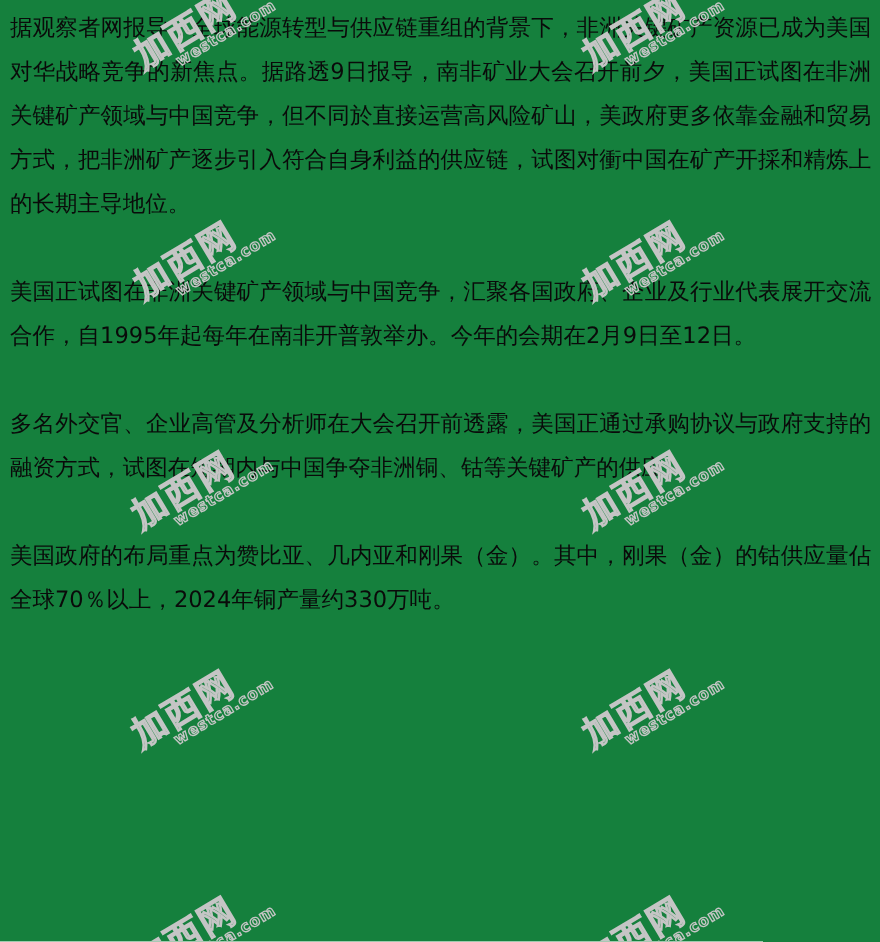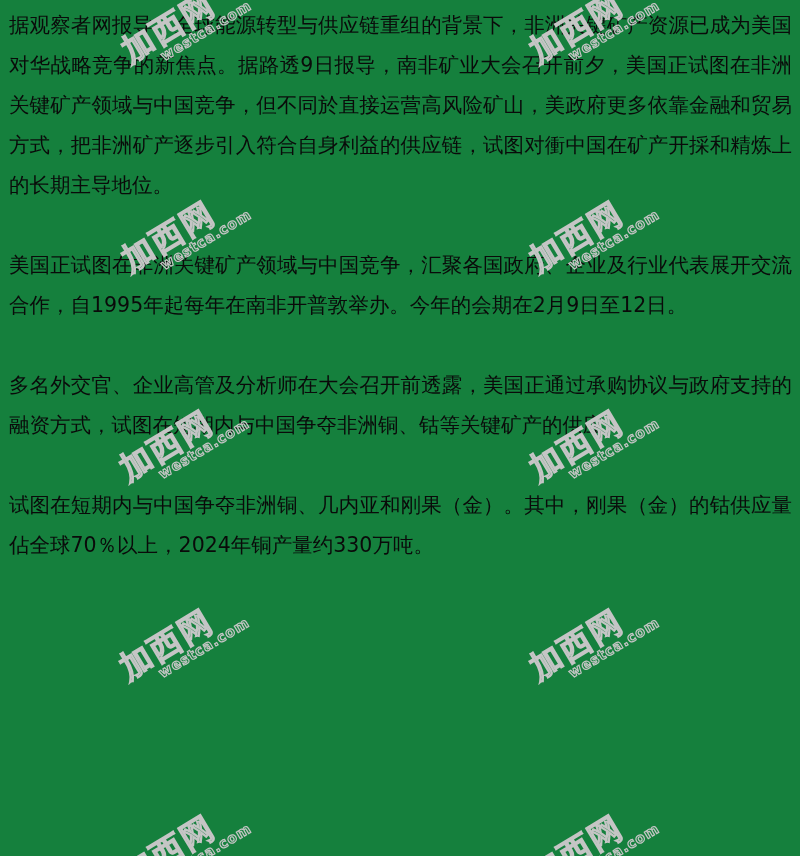--- a/index.html
+++ b/index.html
@@ -63,21 +63,21 @@
 </style>
 </head>
 <body>
 
 <div class="page">
 
   <article class="article">
     <p class="para">据观察者网报导，全球能源转型与供应链重组的背景下，非洲关键矿产资源已成为美国对华战略竞争的新焦点。据路透9日报导，南非矿业大会召开前夕，美国正试图在非洲关键矿产领域与中国竞争，但不同於直接运营高风险矿山，美政府更多依靠金融和贸易方式，把非洲矿产逐步引入符合自身利益的供应链，试图对衝中国在矿产开採和精炼上的长期主导地位。</p>
     <p class="para">美国正试图在非洲关键矿产领域与中国竞争，汇聚各国政府、企业及行业代表展开交流合作，自1995年起每年在南非开普敦举办。今年的会期在2月9日至12日。</p>
     <p class="para">多名外交官、企业高管及分析师在大会召开前透露，美国正通过承购协议与政府支持的融资方式，试图在短期内与中国争夺非洲铜、钴等关键矿产的供应。</p>
-    <p class="para">试图在短期内与中国争夺非洲铜、几内亚和刚果（金）。其中，刚果（金）的钴供应量佔全球70％以上，2024年铜产量约330万吨。</p>
+    <p class="para">美国政府的布局重点为赞比亚、几内亚和刚果（金）。其中，刚果（金）的钴供应量佔全球70％以上，2024年铜产量约330万吨。</p>
   </article>
 
   <div class="watermark-layer">
     <div class="wm" style="left:185px; top:25px;">
       <span class="wm-cn">加西网</span>
       <span class="wm-en">westca.com</span>
     </div>
     <div class="wm" style="left:593px; top:25px;">
       <span class="wm-cn">加西网</span>
       <span class="wm-en">westca.com</span>

